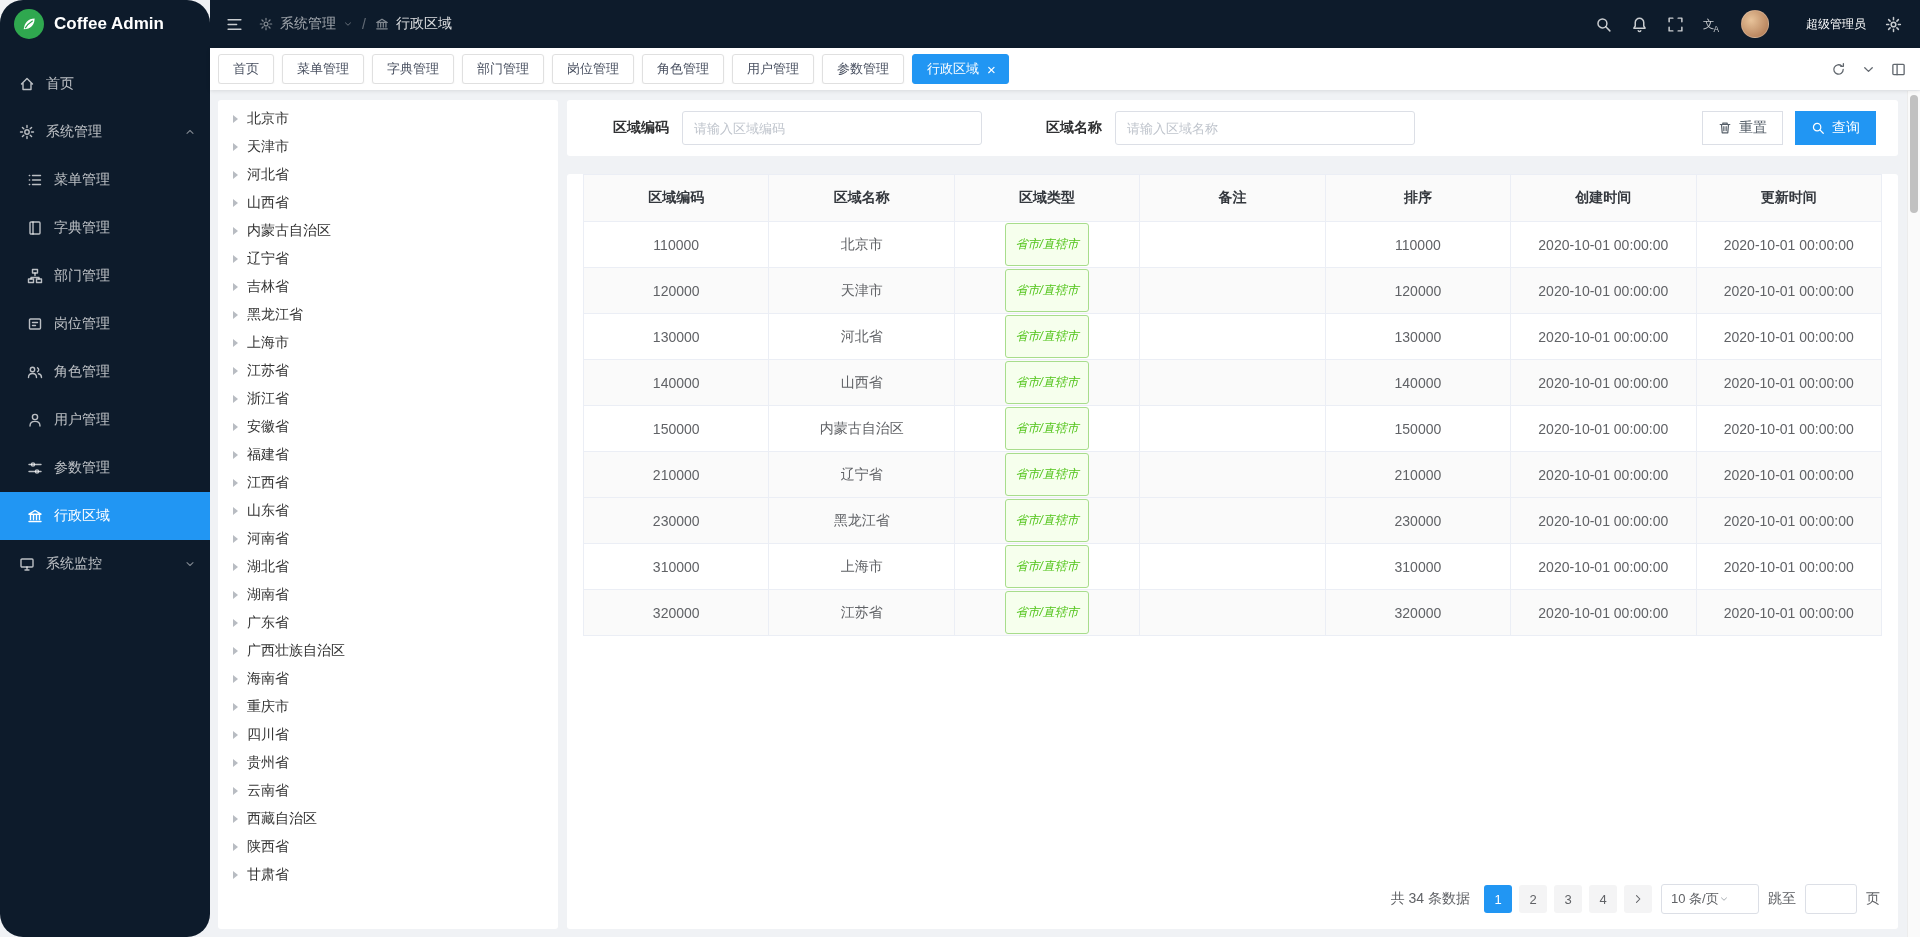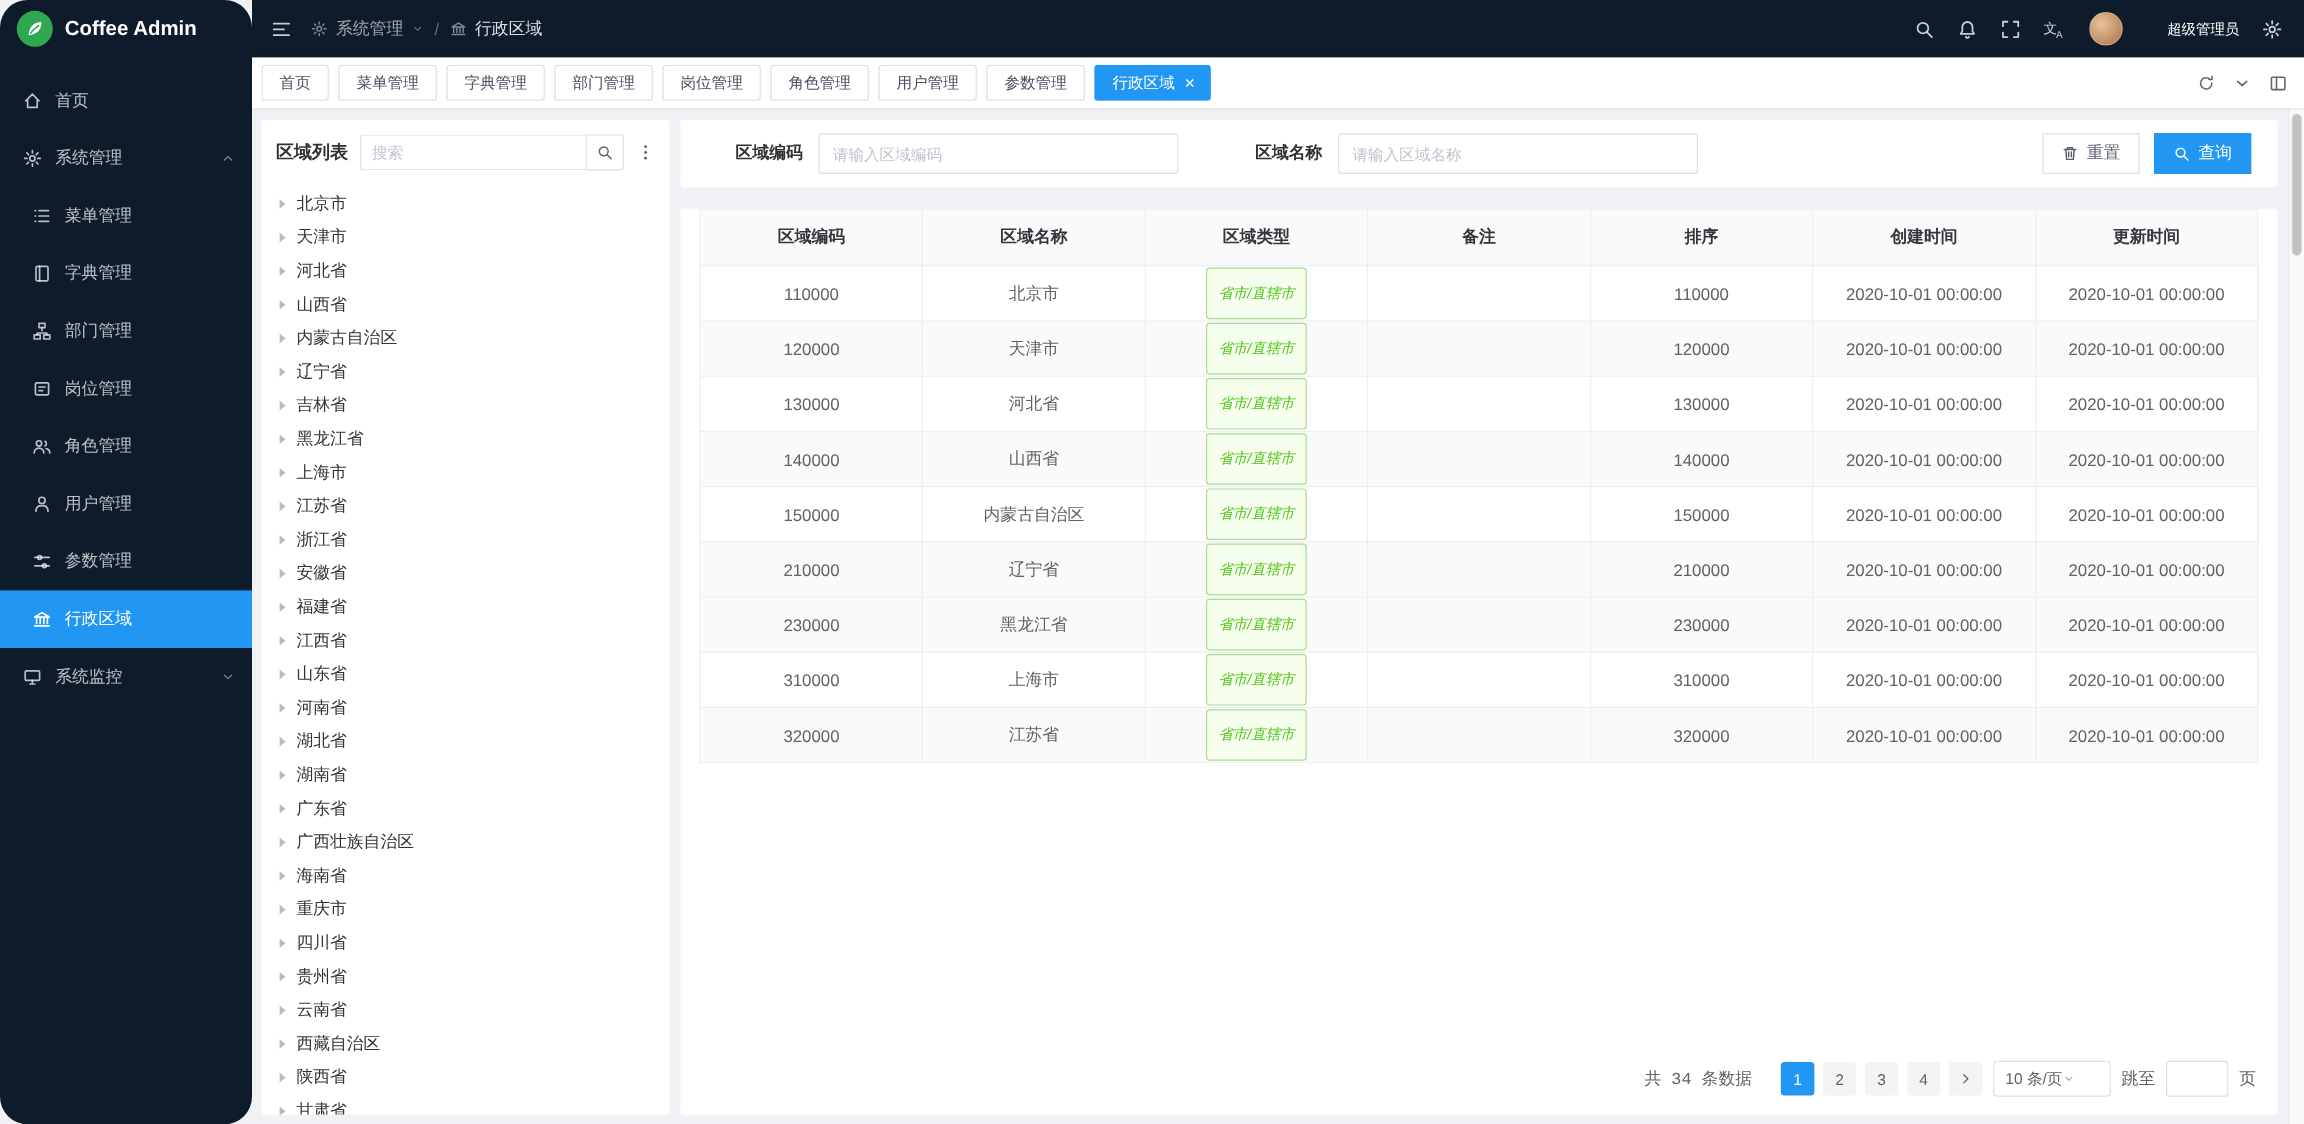--- a/index.html
+++ b/index.html
@@ -79,21 +79,21 @@
   .table-actions { margin-left:auto; display:flex; gap:19px; color:#57606a; font-size:16px; }
   .table-actions .icon { cursor:pointer; }
   table { width:100%; border-collapse:collapse; table-layout:fixed; }
   th,td { border:1px solid #ebeef5; text-align:center; font-size:14px; padding:0 8px; overflow:hidden; white-space:nowrap; }
   th { background:#fafafa; color:#33373d; font-weight:600; height:47px; }
   td { color:#606266; height:46px; }
   tr.striped td { background:#fafafa; }
   .tag { display:inline-block; padding:13px 9px; font-size:12px; color:var(--tag-color,#52c41a); background:var(--tag-bg,#f6ffed); border:1px solid var(--tag-border,#a8dd8c); border-radius:3px; line-height:1.25;font-style:italic; }
 
   .pagination { margin-top:auto; display:flex; align-items:center; justify-content:flex-end; gap:9px; padding:15px 2px 15px 0; color:#606266; font-size:14px; flex:none; }
-  .page-total { margin-right:15px; white-space:nowrap;font-family:Liberation Mono, monospace; }
+  .page-total { margin-right:5px; white-space:nowrap; }
   .page-buttons { display:flex; gap:7px; }
   .page-btn { min-width:28px; height:28px; border:none; border-radius:3px; background:#f4f4f5; color:#606266; display:flex; align-items:center; justify-content:center; font-size:13px; cursor:pointer; font-family:inherit; }
   .page-btn.active { background:var(--accent,#2196f3); color:#fff; }
   .page-btn .icon { font-size:12px; }
   .page-size { width:98px; height:30px; border:1px solid #dcdfe6; border-radius:3px; background:#fff; display:flex; align-items:center; justify-content:flex-start; padding:0 9px; font-size:13px; color:#606266; cursor:pointer; }
   .ps-chev { font-size:10px; color:#9aa0a6; }
   .jump-input { width:52px; height:30px; border:1px solid #dcdfe6; border-radius:3px; outline:none; padding:0 8px; font-family:inherit; }
 
   .page-scrollbar { position:fixed; right:0; top:91px; bottom:0; width:13px; background:#fafafa; border-left:1px solid #ececec; }
   .page-scrollbar .thumb { position:absolute; top:4px; left:2px; width:8px; height:118px; border-radius:4px; background:#c1c1c1; }
@@ -340,43 +340,20 @@
               <rect x="2" y="2.5" width="12" height="11" rx="1"></rect>
               <path d="M6.5 2.5v11"></path>
             </svg>
           </span>
       </div>
     </div>
 
     <div class="content">
 
       <section class="tree-panel">
-        <div class="tree-head">
-          <span class="tree-title">区域列表</span>
-          <div class="search-group">
-            <input class="search-input" placeholder="搜索" style="">
-            <button class="search-btn">
-                <span class="icon">
-                  <svg viewBox="0 0 16 16" width="1em" height="1em" fill="none" stroke="currentColor" stroke-width="1.4" stroke-linecap="round" stroke-linejoin="round">
-                    <circle cx="7" cy="7" r="4.2"></circle>
-                    <path d="M10.2 10.2 14 14"></path>
-                  </svg>
-                </span>
-              </button>
-          </div>
-          <span class="dots-btn icon">
-              <svg viewBox="0 0 16 16" width="1em" height="1em">
-                <g fill="currentColor">
-                  <circle cx="8" cy="3.2" r="1.2"></circle>
-                  <circle cx="8" cy="8" r="1.2"></circle>
-                  <circle cx="8" cy="12.8" r="1.2"></circle>
-                </g>
-              </svg>
-            </span>
-        </div>
         <div class="tree-list">
             <div class="tree-item">
               <span class="caret"></span>
               <span>北京市</span>
             </div>
             <div class="tree-item">
               <span class="caret"></span>
               <span>天津市</span>
             </div>
             <div class="tree-item">

